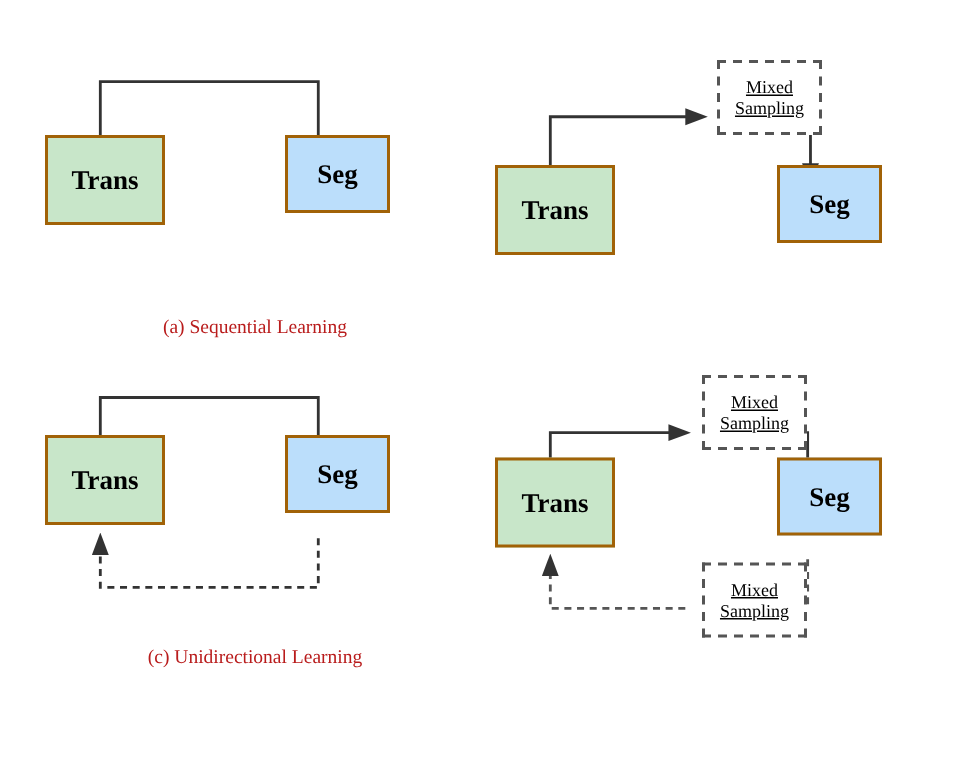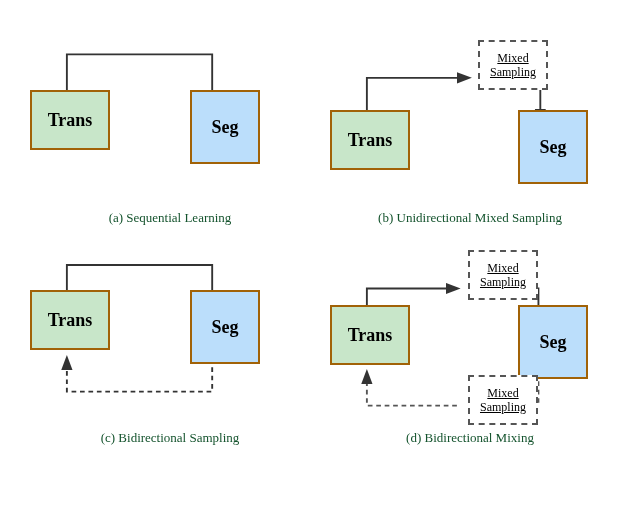--- a/index.html
+++ b/index.html
@@ -34,21 +34,21 @@
 
     .box-trans {
       background-color: #c8e6c9;
       width: 80px;
       height: 60px;
     }
 
     .box-seg {
       background-color: #bbdefb;
       width: 70px;
-      height: 74px;
+      height: 52px;
     }
 
     .box-mixed {
       background-color: #fff;
       border: 2px dashed #555;
       width: 70px;
       height: 50px;
       font-size: 13px;
       font-weight: normal;
       text-align: center;
@@ -83,21 +83,21 @@
     }
 
     .diagram-half {
       width: 50%;
       position: relative;
     }
 
     .diagram-caption {
       font-size: 13px;
       text-align: center;
-      color: #14532d;
+      color: #b91c1c;
       position: absolute;
       bottom: 4px;
       width: 100%;
     }
   </style>
 </head>
 <body>
 
 <div class="figure-container">
 
@@ -147,21 +147,20 @@
       </div>
 
       <div class="box box-trans" style="left:10px; top:100px;">
         <span>Trans</span>
       </div>
 
       <div class="box box-seg" style="left:198px; top:100px;">
         <span>Seg</span>
       </div>
 
-      <div class="diagram-caption">(b) Unidirectional Mixed Sampling</div>
     </div>
   </div>
 
   <div class="diagrams-bottom">
 
     <div class="diagram-half" style="position:relative;">
       <svg class="arrows" viewBox="0 0 320 200">
         <defs>
           <marker id="arrow-c1" markerWidth="8" markerHeight="8" refX="6" refY="3" orient="auto">
             <path d="M0,0 L0,6 L8,3 z" fill="#333"></path>
@@ -177,21 +176,21 @@
       </svg>
 
       <div class="box box-trans" style="left:10px; top:60px;">
         <span>Trans</span>
       </div>
 
       <div class="box box-seg" style="left:170px; top:60px;">
         <span>Seg</span>
       </div>
 
-      <div class="diagram-caption">(c) Bidirectional Sampling</div>
+      <div class="diagram-caption">(c) Unidirectional Learning</div>
     </div>
 
     <div class="diagram-half" style="position:relative;">
       <svg class="arrows" viewBox="0 0 320 200">
         <defs>
           <marker id="arrow-d1" markerWidth="8" markerHeight="8" refX="6" refY="3" orient="auto">
             <path d="M0,0 L0,6 L8,3 z" fill="#333"></path>
           </marker>
           <marker id="arrow-d2" markerWidth="8" markerHeight="8" refX="6" refY="3" orient="auto">
             <path d="M0,0 L0,6 L8,3 z" fill="#333"></path>
@@ -224,18 +223,17 @@
 
       <div class="box box-seg" style="left:198px; top:75px;">
         <span>Seg</span>
       </div>
 
       <div class="box box-mixed" style="left:148px; top:145px; padding:3px;">
         <span style="white-space:pre-line; font-size:12px;">Mixed
 Sampling</span>
       </div>
 
-      <div class="diagram-caption">(d) Bidirectional Mixing</div>
     </div>
   </div>
 
 
 </div>
 
 </body></html>

